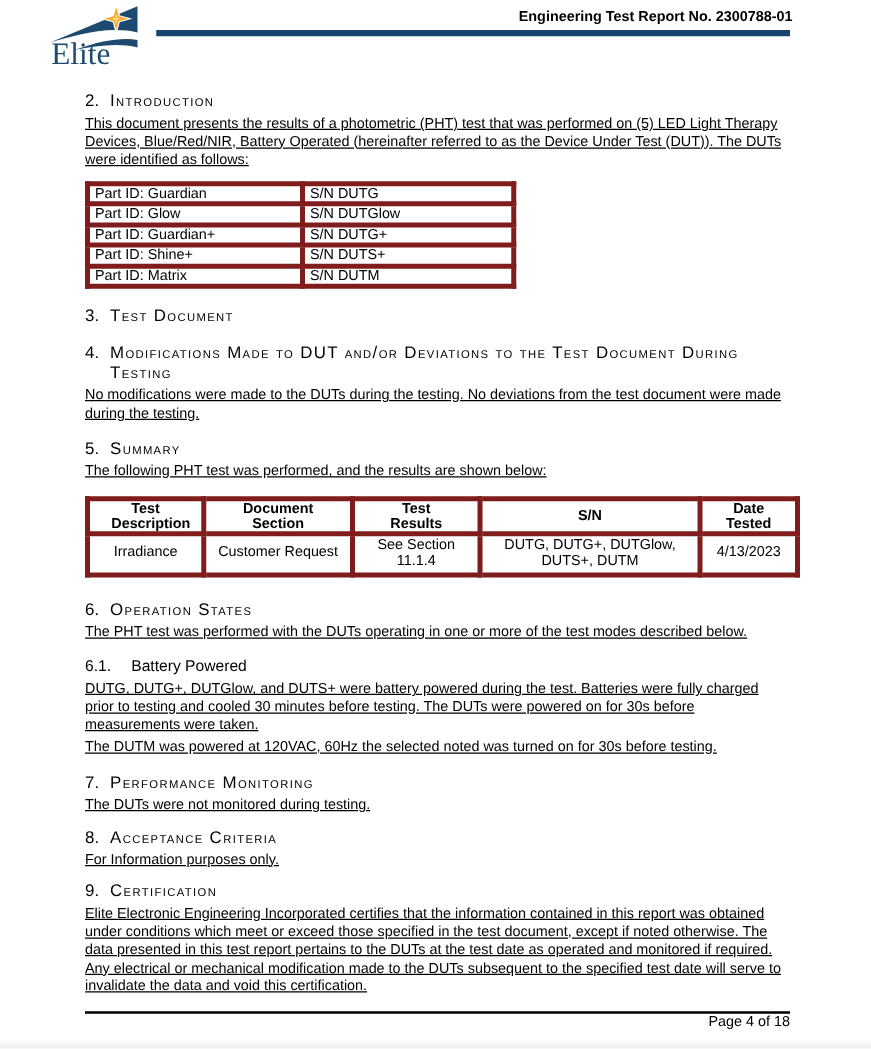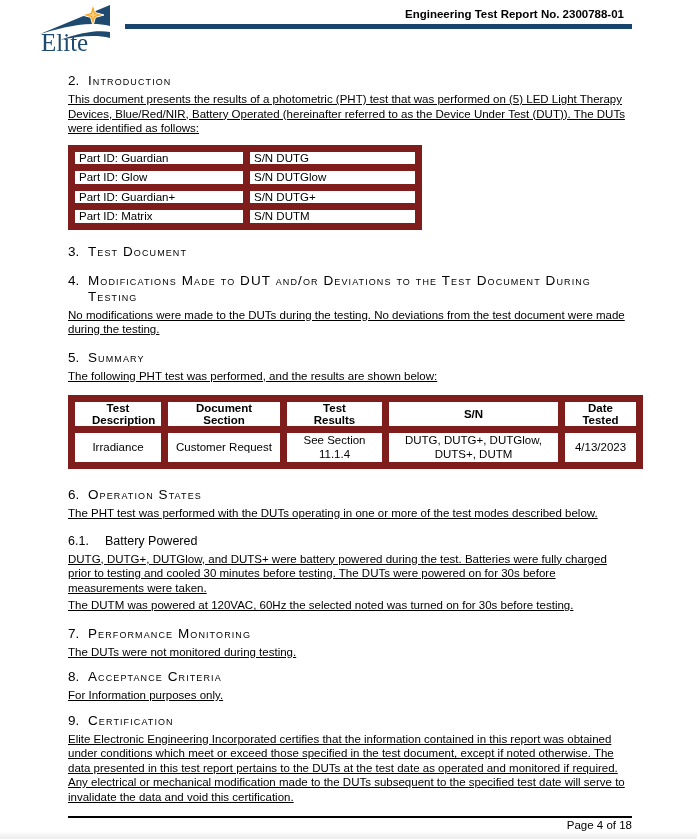--- a/index.html
+++ b/index.html
@@ -3,35 +3,35 @@
 <meta charset="utf-8">
 <style>
   html,body { margin:0; padding:0; background:#fff; }
   .page {
     position:relative; width:697px; height:839px; background:#ffffff;
     font-family:"Liberation Sans", sans-serif; color:#000; overflow:hidden;
   }
   
   .header { position:relative; height:56px; }
   .logo { position:absolute; left:34px; top:2px; width:80px; height:52px; }
-  .report-title { position:absolute; right:73px; top:8px; font-size:11.5px; font-weight:bold; white-space:nowrap; }
+  .report-title { position:absolute; right:63px; top:8px; font-size:11.5px; font-weight:bold; white-space:nowrap; }
   .header-bar { position:absolute; left:125px; width:507px; top:24px; height:5px; }
   
   .content { margin:0 65px 0 68px; }
   .sec-h { display:flex; font-size:13.5px; line-height:16px; color:#000; }
   .sec-h .num { width:20px; flex:none; }
   .sec-h .ttl { font-variant:small-caps; letter-spacing:1.1px; }
   .sub-h { display:flex; font-size:12.5px; line-height:15px; }
   .sub-h .num { width:37px; flex:none; }
   p.body { margin:3px 0 0 0; font-size:11.5px; line-height:14.5px;text-decoration:underline; }
   .mt17{margin-top:17px}.mt14{margin-top:14px}.mt13{margin-top:13px}
   .mt12{margin-top:12px}.mt10{margin-top:10px}.mt18{margin-top:18px}
   
   table { border-collapse:collapse; border:2px solid #000; }
-  td,th { border:7px solid #7f1d1d; font-size:11.5px; }
+  td,th { border:4px solid #7f1d1d; font-size:11.5px; }
   .dut-table { margin-top:9px; }
   .dut-table td { padding:0 4px; height:12.5px; line-height:12.5px; text-align:left; }
   .dut-table .c1 { width:160px; } .dut-table .c2 { width:157px; }
   .summary-table { margin-top:12px; width:568px; table-layout:fixed; }
   .summary-table th { height:13px; font-weight:bold; text-align:center; padding:0 17px; }
   .summary-table td { text-align:center; vertical-align:middle; padding:1px 3px; line-height:13.5px; }
   
   .footer-line { margin-top:12px; width:564px; border-top:2px solid #000; }
   .footer-text { width:564px; text-align:right; font-size:11.5px; margin-top:1px; }
   .bottom-fade { position:absolute; left:0; right:0; bottom:0; height:8px;
@@ -70,20 +70,24 @@
           <td class="c1">Part ID: Guardian</td>
           <td class="c2">S/N DUTG</td>
         </tr>
         <tr>
           <td class="c1">Part ID: Glow</td>
           <td class="c2">S/N DUTGlow</td>
         </tr>
         <tr>
           <td class="c1">Part ID: Guardian+</td>
           <td class="c2">S/N DUTG+</td>
+        </tr>
+        <tr>
+          <td class="c1">Part ID: Shine+</td>
+          <td class="c2">S/N DUTS+</td>
         </tr>
         <tr>
           <td class="c1">Part ID: Matrix</td>
           <td class="c2">S/N DUTM</td>
         </tr>
       </tbody>
     </table>
 
     <div class="sec-h mt14">
       <span class="num">3.</span>

